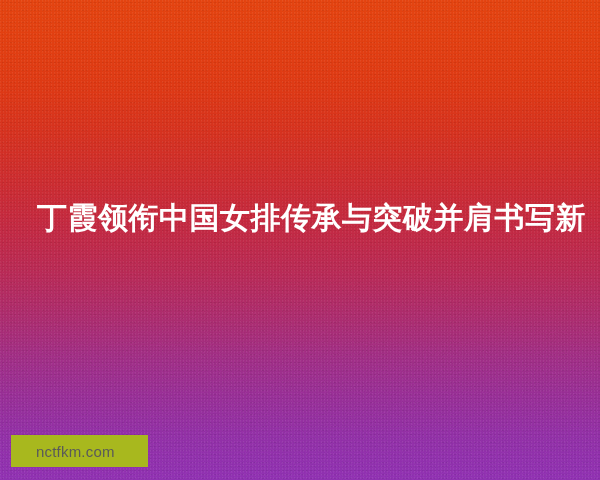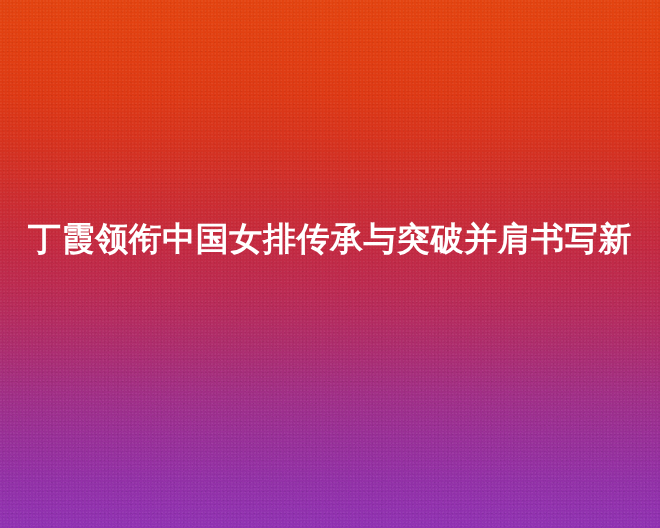--- a/index.html
+++ b/index.html
@@ -55,21 +55,21 @@
       radial-gradient(circle at 75% 70%, rgba(0,0,0,.7) 0.5px, transparent 0.9px);
     background-size: 3px 3px, 4px 4px;
   }
 
   
   #title-block {
     position: absolute;
     left: 0;
     right: 0;
     top: 198px;
-    text-align: center;
+    text-align: right;
     padding: 0 14px;
     box-sizing: border-box;
     z-index: 5;
   }
   .title-line {
     display: block;
     color: #ffffff;
     font-size: 30px;
     line-height: 40px;
     font-weight: 700;
@@ -114,14 +114,17 @@
     </defs>
     <rect width="600" height="480" filter="url(#noiseFilter)"></rect>
   </svg>
 
   <div id="speckle"></div>
 
   <div id="title-block">
     <span class="title-line">丁霞领衔中国女排传承与突破并肩书写新</span>
   </div>
 
+  <div id="watermark">
+    <span id="watermark-label">nctfkm.com</span>
+  </div>
 
 </div>
 
 </body></html>

